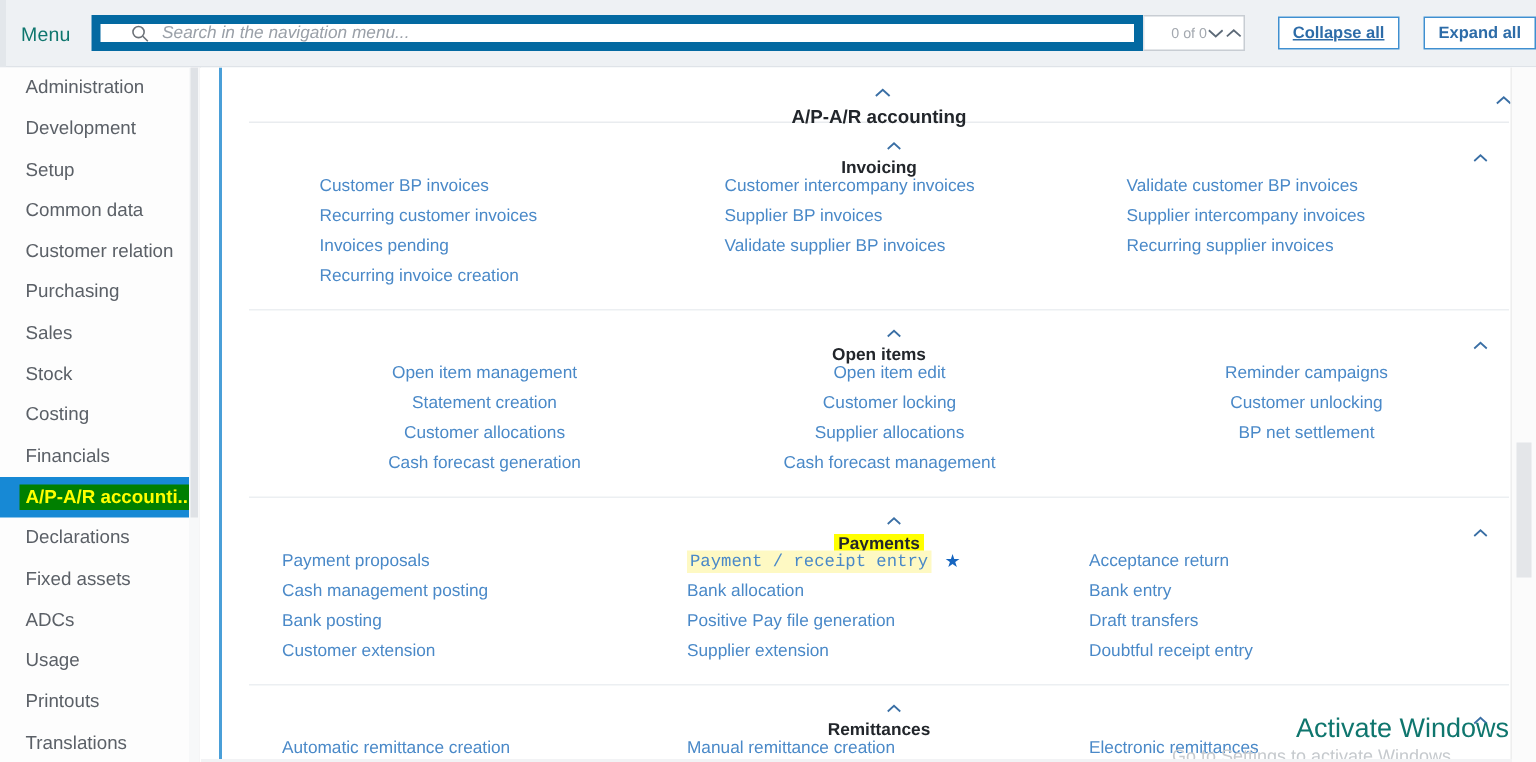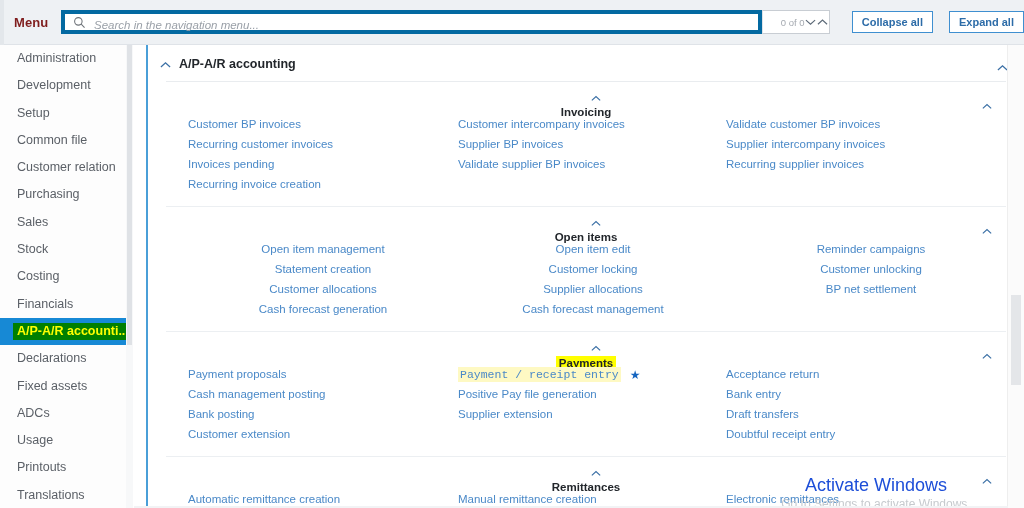--- a/index.html
+++ b/index.html
@@ -12,27 +12,27 @@
   .app{position:relative;width:1024px;height:508px;overflow:hidden;background:#fff;}
 
   
   .topbar{
     position:absolute;left:0;top:0;width:1024px;height:45px;
     background:#eef1f4;border-bottom:1px solid #dfe3e8;
     display:flex;align-items:center;box-sizing:border-box;
   }
   .topbar-left-edge{position:absolute;left:0;top:0;width:4px;height:45px;background:#e3e7eb;}
   .menu-label{
-    margin-left:14px;font-size:13px;font-weight:bold;color:#7f1d1d;
+    margin-left:14px;font-size:13px;font-weight:normal;color:#0f766e;
     letter-spacing:.1px;width:44px;
   }
   .search-wrap{
-    position:relative;display:flex;
-    height:24px;background:#fff;border:4px solid #0369a1;
-    margin-left:4px;width:716px;box-sizing:border-box;
+    position:relative;display:flex;align-items:center;
+    height:24px;background:#fff;border:6px solid #0369a1;
+    margin-left:4px;width:716px;box-sizing:border-box;padding-left:12px;
   }
   .search-icon{
     width:22px;display:flex;align-items:center;justify-content:center;flex:none;
     margin-left:3px;
   }
   .search-icon svg{display:block;}
   .search-input{
     border:0;outline:0;background:transparent;flex:1;height:22px;
     font-family:"Liberation Sans",sans-serif;font-size:11.5px;
     font-style:italic;color:#8a9099;padding:0 4px;
@@ -47,21 +47,21 @@
   .chev-btn{
     width:18px;height:22px;display:flex;align-items:center;justify-content:center;
     cursor:default;
   }
   .btn{
     height:22px;border:1px solid #3f8fd0;background:#fff;color:#2d6ca8;
     font-family:"Liberation Sans",sans-serif;font-size:11px;font-weight:bold;
     padding:0 9px;margin-left:16px;cursor:default;white-space:nowrap;
     box-sizing:border-box;line-height:20px;
   }
-  .btn.first{margin-left:22px;}
+  .btn.first{margin-left:22px;text-decoration:underline;}
 
   
   .sidebar{
     position:absolute;left:0;top:45px;width:133px;height:463px;
     background:#fdfdfd;box-sizing:border-box;
     border-right:1px solid #e6e6e6;
   }
   .sidebar-edge{position:absolute;left:0;top:45px;width:5px;height:463px;background:#f3f4f6;border-right:1px solid #e9ebee;}
   .side-item{
     height:27.3px;line-height:27.3px;font-size:12.5px;color:#5b6067;
@@ -82,21 +82,21 @@
   
   .content{
     position:absolute;left:134px;top:45px;width:890px;height:463px;
     background:#fff;overflow:hidden;
   }
   .content-left-rule{position:absolute;left:12px;top:0;width:2px;height:463px;background:#4a9fd8;}
   .content-inner{position:absolute;left:14px;top:0;width:876px;height:463px;background:#fff;}
 
   .page-header{
     display:flex;align-items:center;height:30px;padding-top:8px;
-    position:relative;box-sizing:border-box;
+    position:relative;box-sizing:border-box;flex-direction:column;
   }
   .page-header .caret{margin-left:12px;margin-right:8px;}
   .page-title{font-size:12.5px;font-weight:bold;color:#22262b;}
   .page-header .caret-right{position:absolute;right:16px;top:13px;}
 
   .hr{height:1px;background:#e9ecef;margin:6px 18px 0 18px;}
 
   .section{position:relative;}
   .section-head{
     display:flex;align-items:center;height:26px;position:relative;margin-top:6px;flex-direction:column;
@@ -128,21 +128,21 @@
   }
   .content-scroll-thumb{
     position:absolute;left:3px;top:250px;width:10px;height:90px;background:#e4e6e9;
   }
 
   
   .watermark{
     position:absolute;right:18px;bottom:-4px;text-align:center;
     color:#c9cdd2;pointer-events:none;width:260px;
   }
-  .wm1{font-size:18px;line-height:22px;color:#1d4ed8;}
+  .wm1{font-size:18px;line-height:22px;color:#0f766e;text-align:right;}
   .wm2{font-size:12px;line-height:16px;color:#c6cace;}
 
   .bottom-fade{position:absolute;left:134px;bottom:0;width:874px;height:2px;background:#f2f3f5;}
 </style>
 </head>
 <body>
 
 <div class="app">
 
   <div class="topbar">
@@ -176,21 +176,21 @@
 
     <button class="btn first">Collapse all</button>
     <button class="btn">Expand all</button>
   </div>
 
   <div class="sidebar-edge"></div>
   <div class="sidebar" id="sidebar">
       <div class="side-item">Administration</div>
       <div class="side-item">Development</div>
       <div class="side-item">Setup</div>
-      <div class="side-item">Common file</div>
+      <div class="side-item">Common data</div>
       <div class="side-item">Customer relation</div>
       <div class="side-item">Purchasing</div>
       <div class="side-item">Sales</div>
       <div class="side-item">Stock</div>
       <div class="side-item">Costing</div>
       <div class="side-item">Financials</div>
       <div class="side-item selected"><span class="hl">A/P-A/R accounti...</span></div>
       <div class="side-item">Declarations</div>
       <div class="side-item">Fixed assets</div>
       <div class="side-item">ADCs</div>
@@ -225,21 +225,21 @@
           <div class="section">
             <div class="section-head">
               <span class="caret"><svg width="10" height="7" viewBox="0 0 12 8">
                   <polyline points="1,6.2 6,1.6 11,6.2" fill="none" stroke="#3a6fa5" stroke-width="1.4"></polyline>
                 </svg></span>
               <span class="section-title">Invoicing</span>
               <span class="caret-right"><svg width="10" height="7" viewBox="0 0 12 8">
                   <polyline points="1,6.2 6,1.6 11,6.2" fill="none" stroke="#3a6fa5" stroke-width="1.4"></polyline>
                 </svg></span>
             </div>
-            <div class="links" style="height: 86px;">
+            <div class="links" style="height: 86px; margin-left: 25px;">
               <div class="col c1">
                 <a class="lnk" href="#"><span>Customer BP invoices</span></a>
                 <a class="lnk" href="#"><span>Recurring customer invoices</span></a>
                 <a class="lnk" href="#"><span>Invoices pending</span></a>
                 <a class="lnk" href="#"><span>Recurring invoice creation</span></a>
               </div>
               <div class="col c2">
                 <a class="lnk" href="#"><span>Customer intercompany invoices</span></a>
                 <a class="lnk" href="#"><span>Supplier BP invoices</span></a>
                 <a class="lnk" href="#"><span>Validate supplier BP invoices</span></a>
@@ -295,20 +295,21 @@
             </div>
             <div class="links" style="height: 86px;">
               <div class="col c1">
                 <a class="lnk" href="#"><span>Payment proposals</span></a>
                 <a class="lnk" href="#"><span>Cash management posting</span></a>
                 <a class="lnk" href="#"><span>Bank posting</span></a>
                 <a class="lnk" href="#"><span>Customer extension</span></a>
               </div>
               <div class="col c2">
                 <a class="lnk" href="#"><span class="hl">Payment / receipt entry</span><span class="star">★</span></a>
+                <a class="lnk" href="#"><span>Bank allocation</span></a>
                 <a class="lnk" href="#"><span>Positive Pay file generation</span></a>
                 <a class="lnk" href="#"><span>Supplier extension</span></a>
               </div>
               <div class="col c3">
                 <a class="lnk" href="#"><span>Acceptance return</span></a>
                 <a class="lnk" href="#"><span>Bank entry</span></a>
                 <a class="lnk" href="#"><span>Draft transfers</span></a>
                 <a class="lnk" href="#"><span>Doubtful receipt entry</span></a>
               </div>
             </div>

